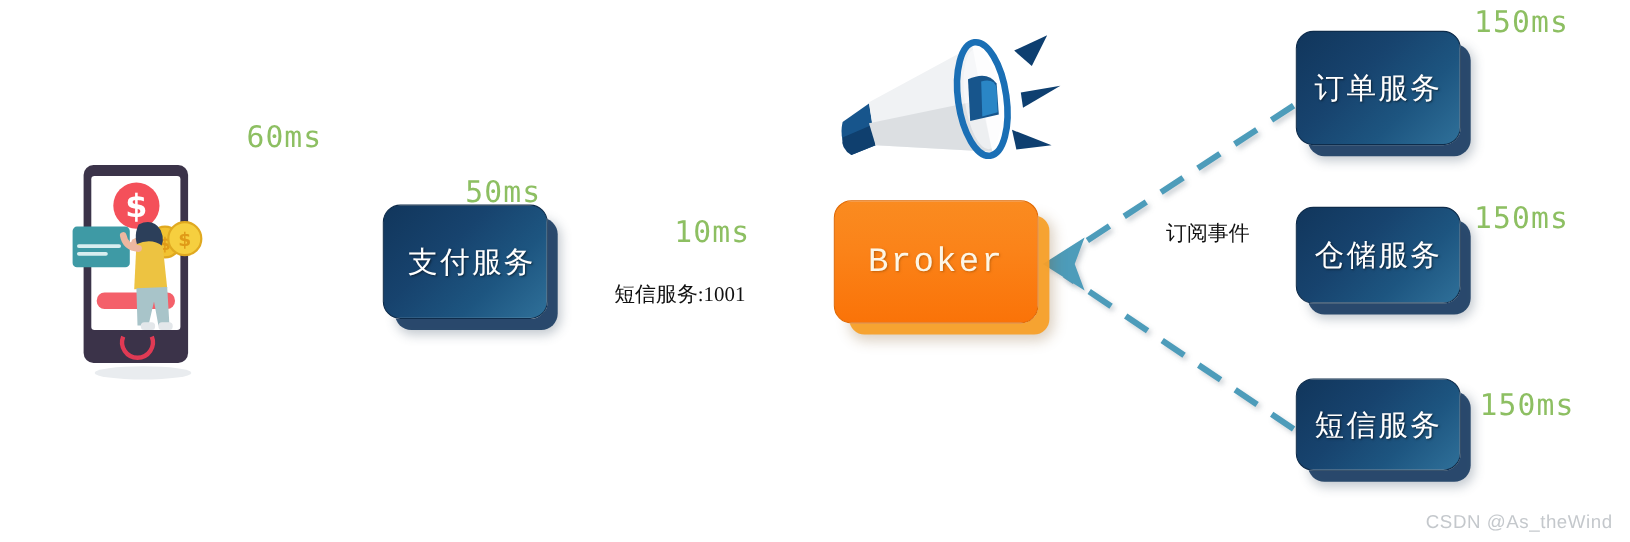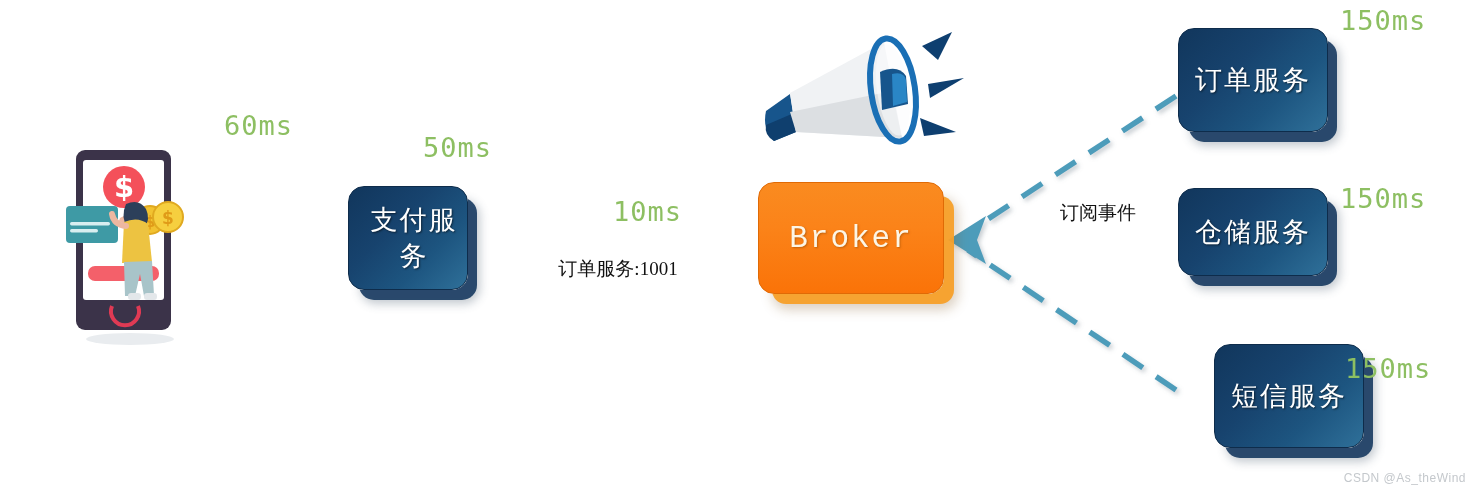--- a/index.html
+++ b/index.html
@@ -86,21 +86,21 @@
     font-size: 19px;
     line-height: 26px;
     white-space: nowrap;
     font-family: "DejaVu Sans", "Liberation Sans", sans-serif;
   }
   .watermark {
     position: absolute;
     right: 16px;
     bottom: 8px;
     color: #c4c8cc;
-    font-size: 12px;
+    font-size: 17px;
     letter-spacing: 0.5px;
     font-family: "Liberation Sans", sans-serif;
   }
   #phone-art, #megaphone-art {
     position: absolute;
   }
 </style>
 </head>
 <body>
 
@@ -165,48 +165,48 @@
     <ellipse cx="141" cy="62" rx="16" ry="46" transform="rotate(-8 141 62)" fill="#fbfcfd" opacity="0.55"></ellipse>
     <path d="M128,44 q18,-8 26,4 l2,28 -26,6 z" fill="#17558c"></path>
     <path d="M140,46 q12,-3 14,6 l1,22 -14,4 z" fill="#2a86c6"></path>
 
     <path d="M170,18 L200,4 L186,32 z" fill="#0e3f70"></path>
     <path d="M176,56 L212,50 L178,70 z" fill="#0e3f70"></path>
     <path d="M168,90 L204,104 L172,108 z" fill="#0e3f70"></path>
   </svg>
 
 
-  <div class="node svc" style="left:348px; top:186px; width:120px; height:104px;padding-left:12px;">
+  <div class="node svc" style="left:348px; top:186px; width:150px; height:104px;padding-left:12px;">
     <span class="label">支付服务</span>
   </div>
 
   <div class="node broker" style="left:758px; top:182px; width:186px; height:112px;">
     <span class="label">Broker</span>
   </div>
 
   <div class="node svc" style="left:1178px; top:28px; width:150px; height:104px;">
     <span class="label">订单服务</span>
   </div>
 
   <div class="node svc" style="left:1178px; top:188px; width:150px; height:88px;">
     <span class="label">仓储服务</span>
   </div>
 
-  <div class="node svc" style="left:1178px; top:344px; width:150px; height:104px;margin-left:36px;">
+  <div class="node svc" style="left:1178px; top:344px; width:150px; height:84px;">
     <span class="label">短信服务</span>
   </div>
 
   <div class="ms" style="left:224px; top:110px;">60ms</div>
-  <div class="ms" style="left:423px; top:132px;">50ms</div>
+  <div class="ms" style="left:423px; top:160px;">50ms</div>
   <div class="ms" style="left:613px; top:196px;text-align:center;">10ms</div>
   <div class="ms" style="left:1340px; top:5px;">150ms</div>
   <div class="ms" style="left:1340px; top:183px;">150ms</div>
   <div class="ms" style="left:1345px; top:353px;">150ms</div>
 
   <div class="cap" style="left:530px; top:256px; width:176px;">
-    <div class="mono-line">订单服务:1001</div>
+    <div class="mono-line">短信服务:1001</div>
   </div>
 
   <div class="cap" style="left:1060px; top:200px;">订阅事件</div>
 
   <div class="watermark">CSDN @As_theWind</div>
 
 </div>
 
 </body></html>

